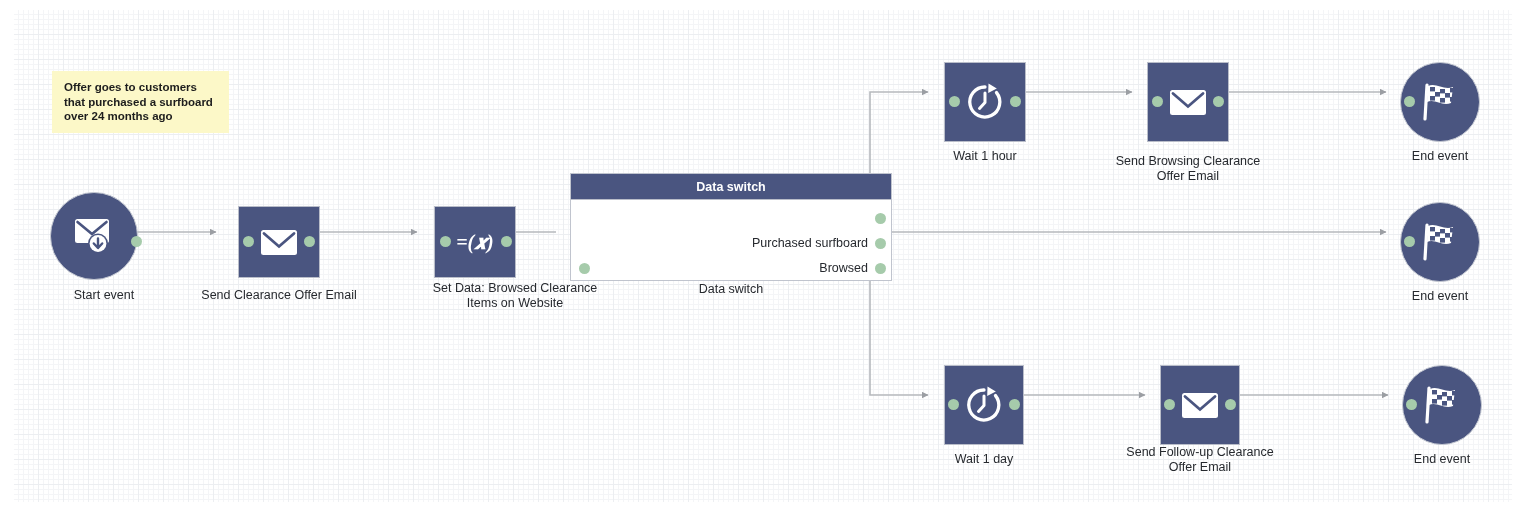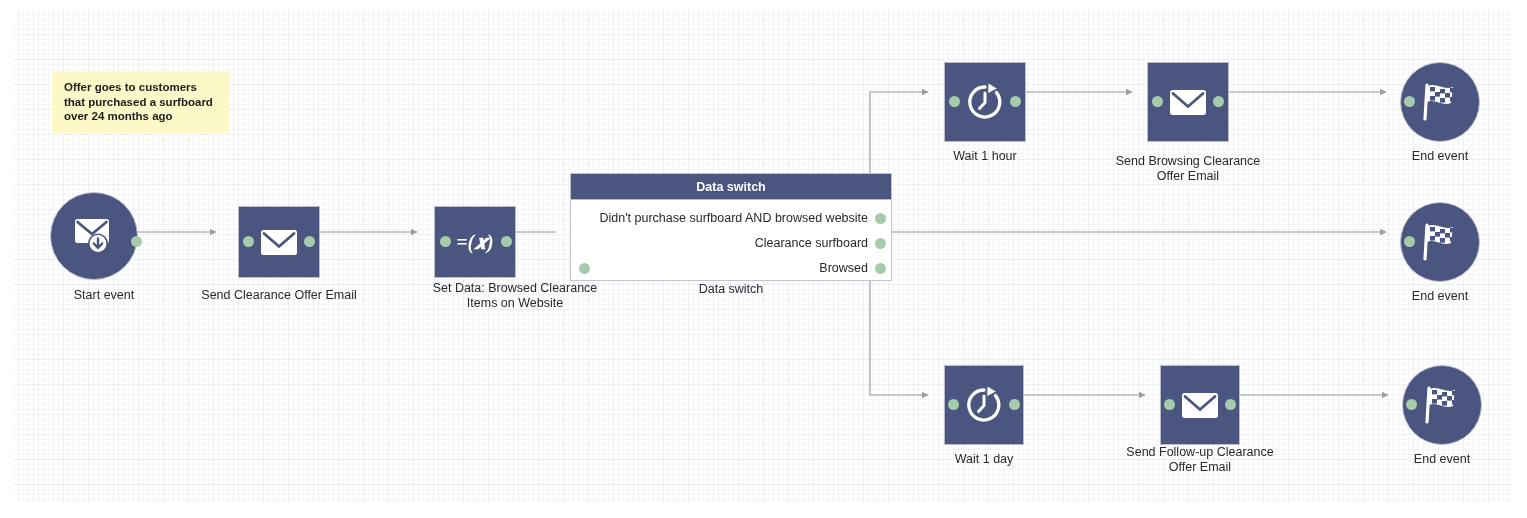--- a/index.html
+++ b/index.html
@@ -176,23 +176,22 @@
       <span class="port" style="left:487px;top:226px;"></span>
       <div class="nlabel" style="left:371px;top:271px;width:180px;margin-left:40px;">Set Data: Browsed Clearance
 Items on Website</div>
     </div>
 
     <div class="node">
       <div id="dswitch">
         <div class="dsw-head">Data switch</div>
         <div class="dsw-body">
           <span class="dsw-inport"></span>
-          <div class="dsw-row" style="top:11px;">Didn't purchase surfboard AND browsed website</div>
           <span class="dsw-outport" style="top:13px;"></span>
-          <div class="dsw-row" style="top:36px;">Clearance surfboard</div>
+          <div class="dsw-row" style="top:36px;">Purchased surfboard</div>
           <span class="dsw-outport" style="top:38px;"></span>
           <div class="dsw-row" style="top:61px;">Browsed</div>
           <span class="dsw-outport" style="top:63px;"></span>
         </div>
       </div>
       <div class="nlabel" style="left:627px;top:272px;width:180px;">Data switch</div>
     </div>
 
     <div class="node">
       <div class="nbox" style="left:930px;top:52px;width:82px;height:80px;">

